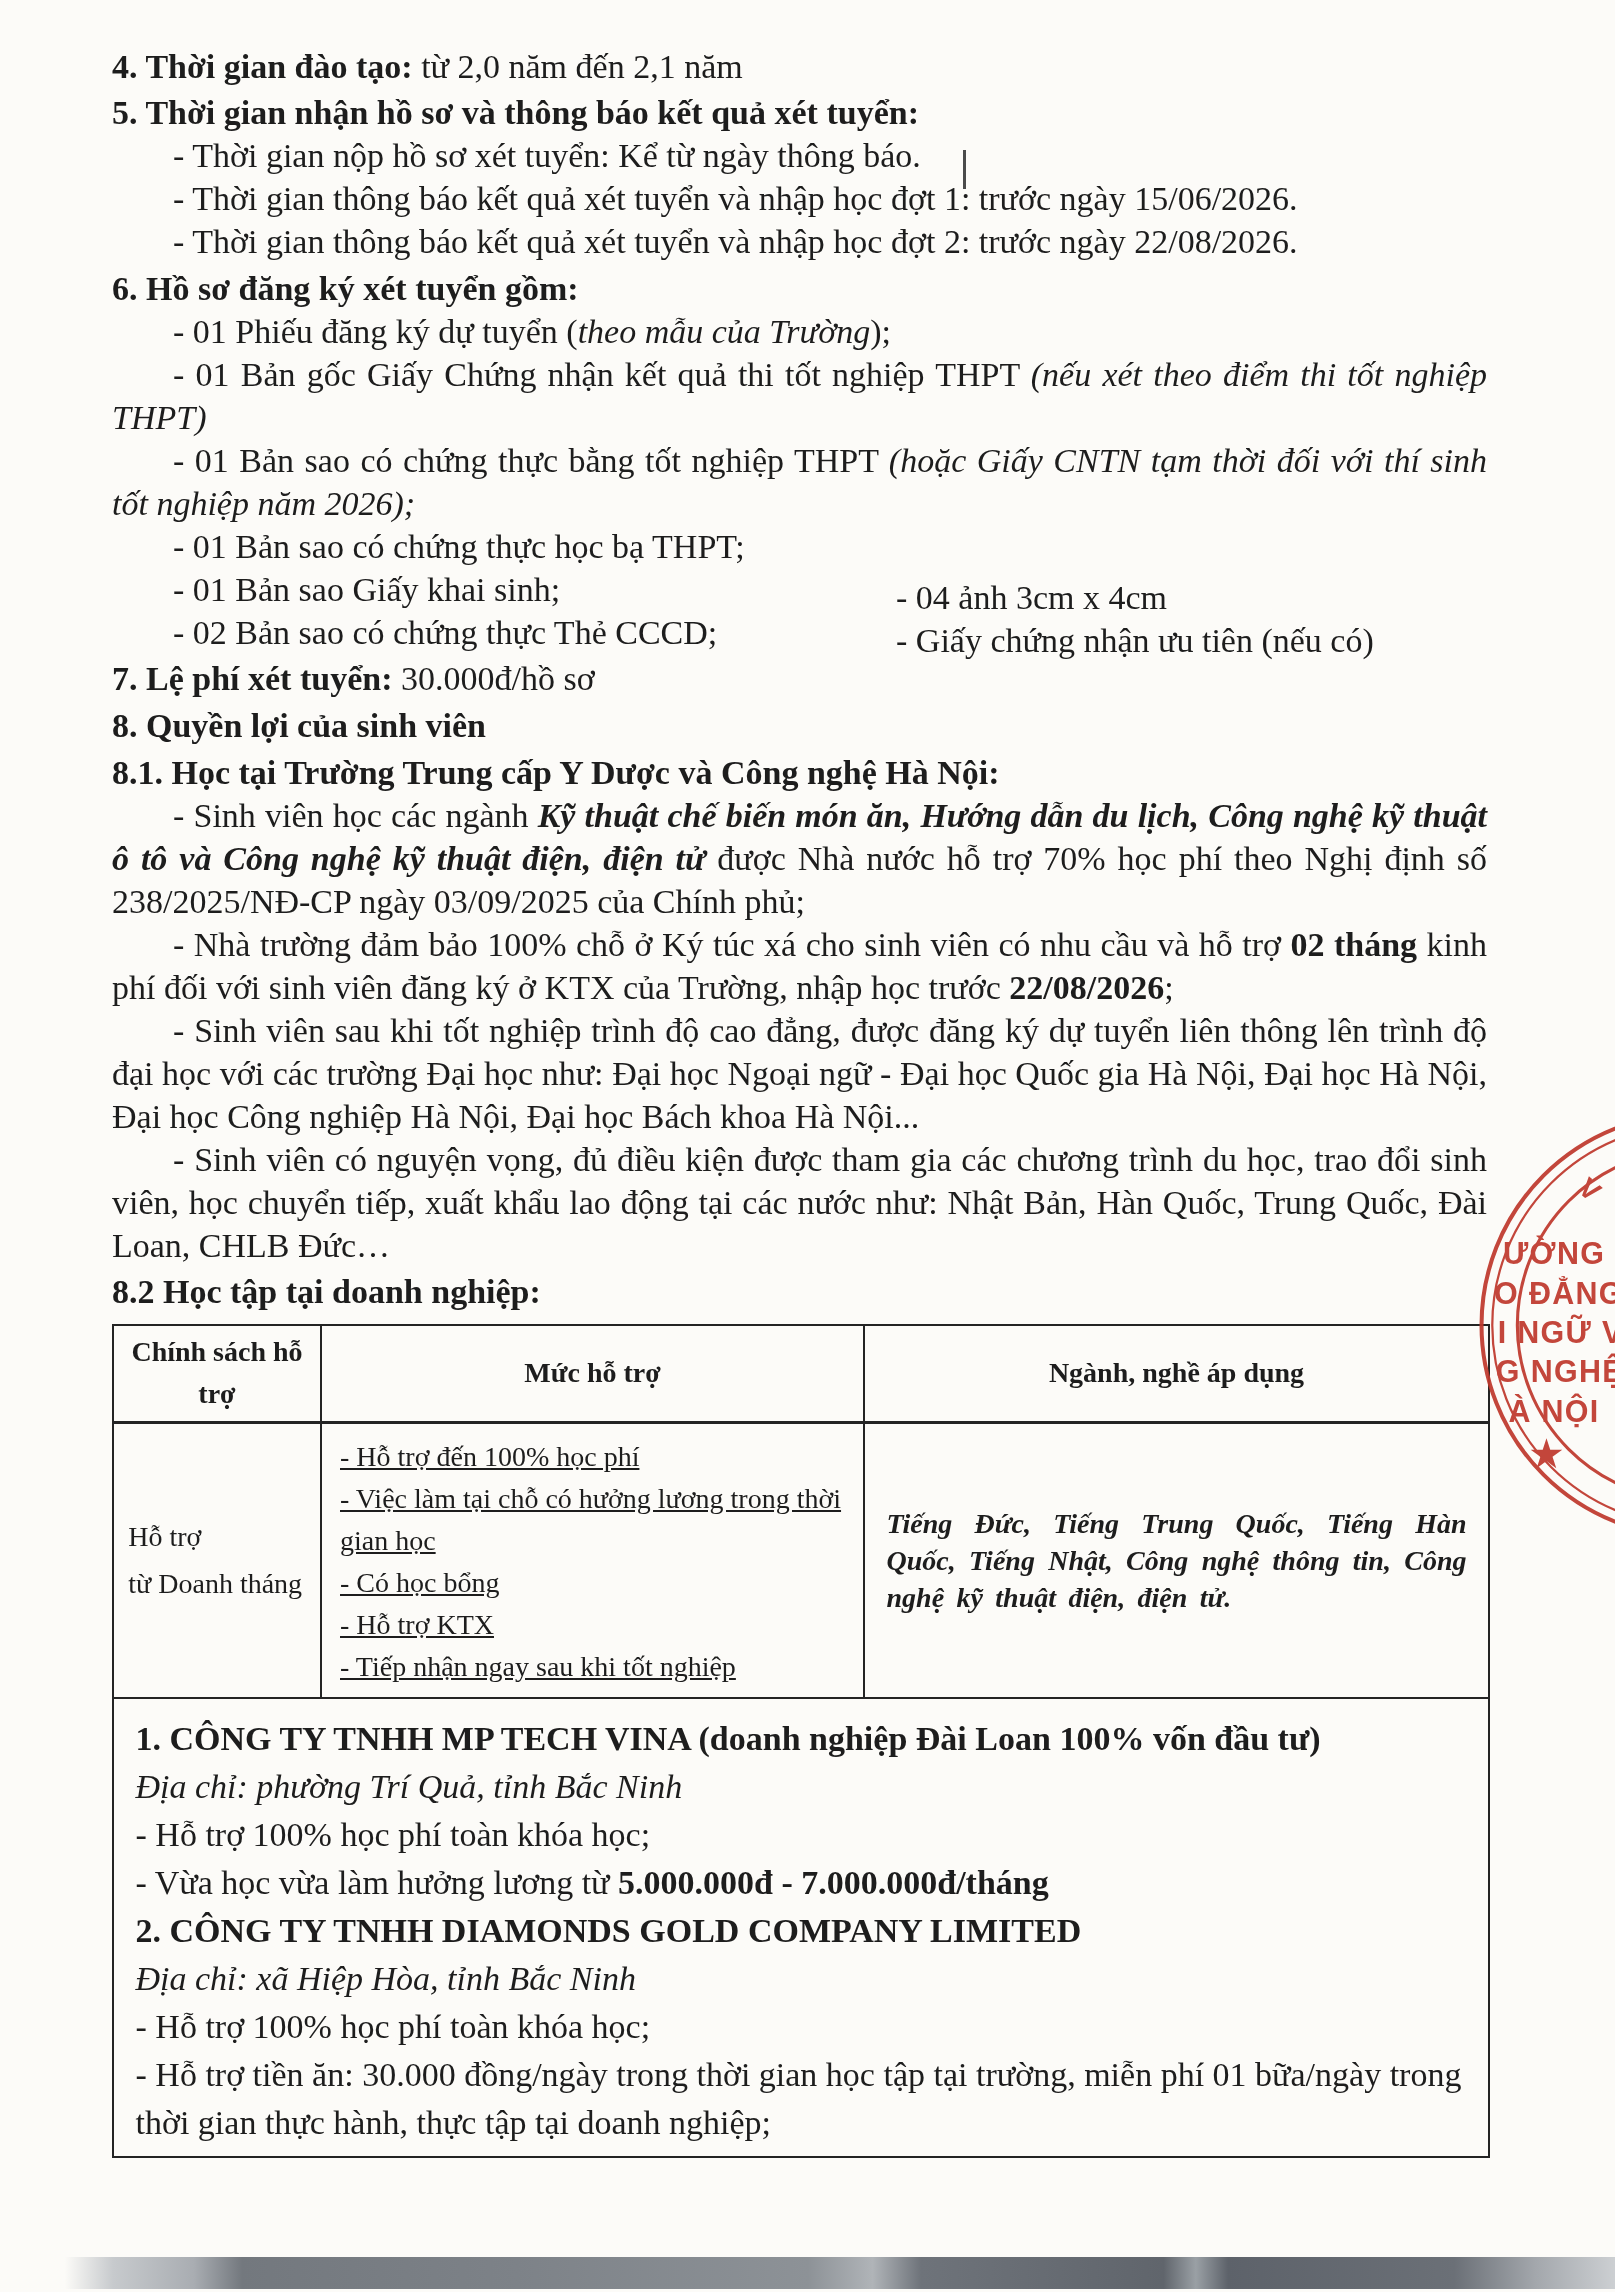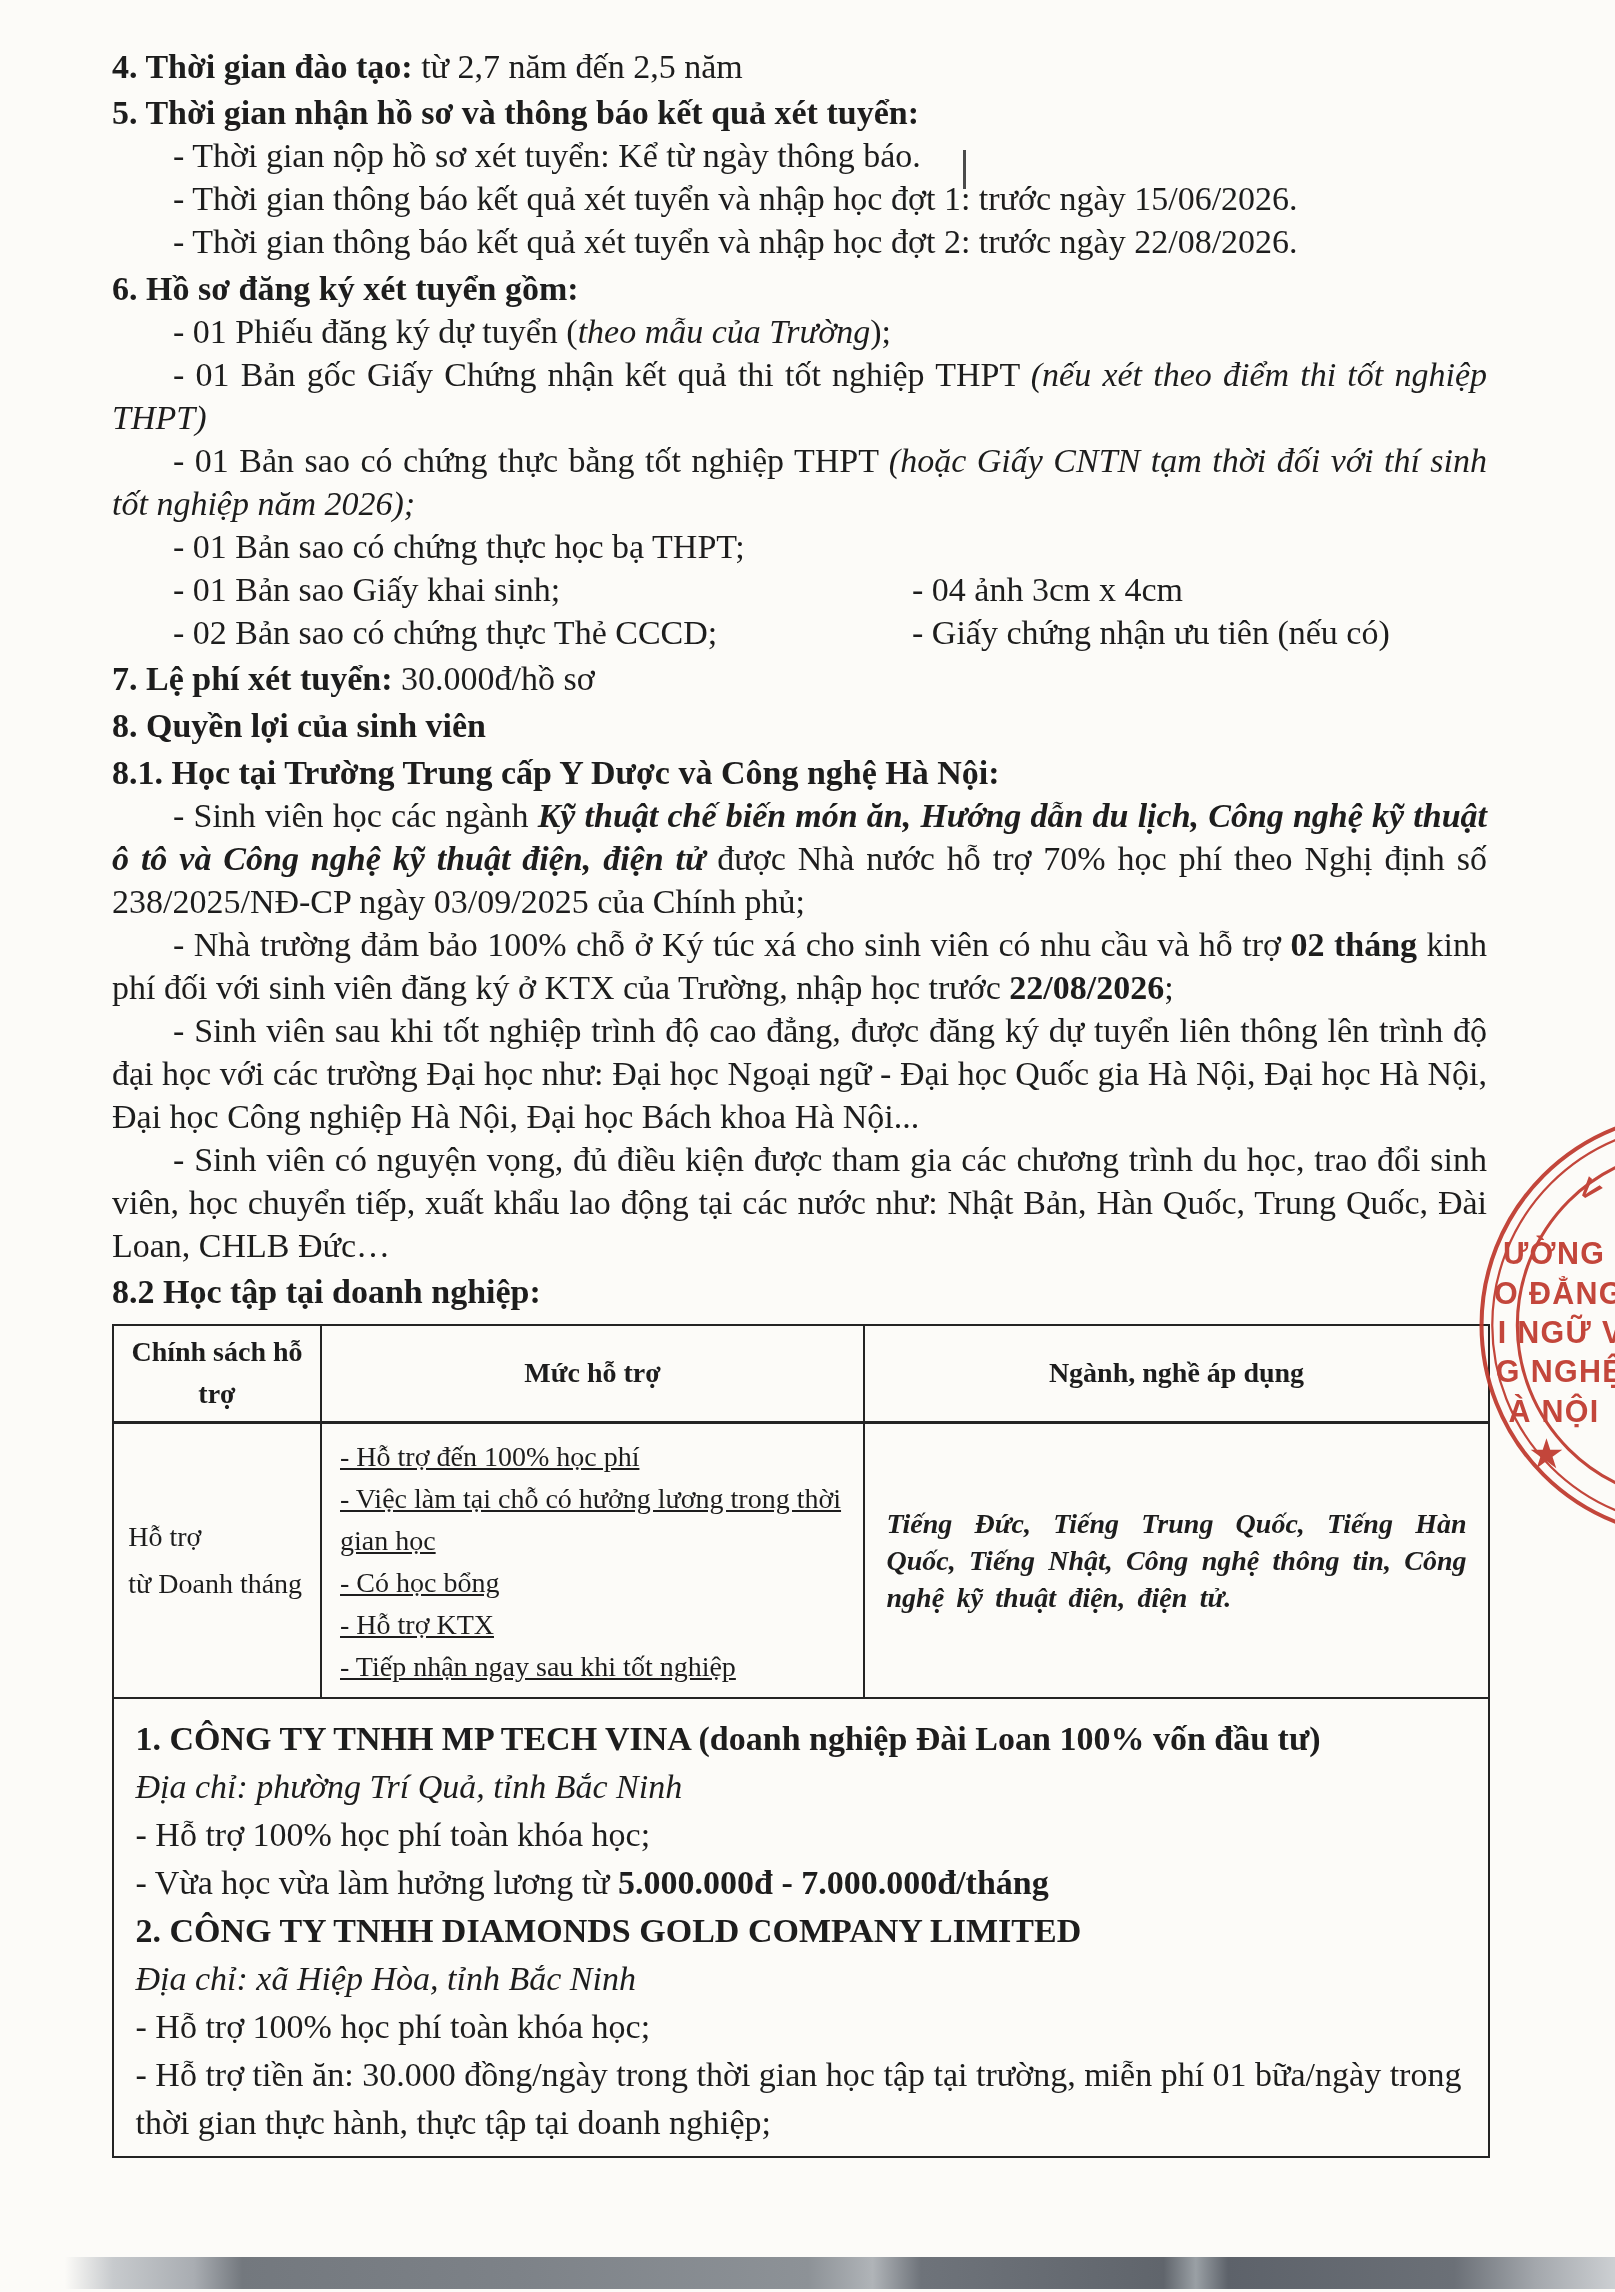--- a/index.html
+++ b/index.html
@@ -13,21 +13,21 @@
   
   .doc{padding:41px 129px 0 112px;font-size:34px;line-height:43px;}
   .doc p{margin:0;position:relative;}
   .doc p.sec{margin-top:3.6px;}
   .dash,.par{text-indent:61px;}
   .par{text-align:justify;}
   .run-r{font-weight:normal;font-style:normal}
   .run-b{font-weight:bold}
   .run-i{font-style:italic}
   .run-bi{font-weight:bold;font-style:italic}
-  .right-col{position:absolute;left:784px;top:0;text-indent:0;white-space:nowrap;margin-left:16px;}
+  .right-col{position:absolute;left:784px;top:8px;text-indent:0;white-space:nowrap;}
   
   .box{margin:10.7px 126px 0 112px;border:2.7px solid #242424;background:transparent;}
   .tbl{display:grid;grid-template-columns:208px 543px 1fr;font-size:28px;}
   .th{
     border-right:2.7px solid #242424;border-bottom:3.6px solid #242424;
     font-weight:bold;display:flex;align-items:center;justify-content:center;
     text-align:center;min-height:91px;line-height:42px;padding:5.4px 10.7px;
   }
   .th.last{border-right:none}
   .td{border-right:2.7px solid #242424;border-bottom:2.7px solid #242424;}
@@ -59,21 +59,21 @@
   }
 </style>
 </head>
 <body>
 
 <div class="page">
 
   <div class="artifact-line"></div>
 
   <section class="doc" id="doc-lines">
-      <p class="sec"><span class="run-b">4. Thời gian đào tạo: </span><span class="run-r">từ 2,7 năm đến 2,5 năm</span></p>
+      <p class="sec"><span class="run-b">4. Thời gian đào tạo: </span><span class="run-r">từ 2,0 năm đến 2,1 năm</span></p>
       <p class="sec"><span class="run-b">5. Thời gian nhận hồ sơ và thông báo kết quả xét tuyển:</span></p>
       <p class="dash"><span class="run-r">- Thời gian nộp hồ sơ xét tuyển: Kể từ ngày thông báo.</span></p>
       <p class="dash"><span class="run-r">- Thời gian thông báo kết quả xét tuyển và nhập học đợt 1: trước ngày 15/06/2026.</span></p>
       <p class="dash"><span class="run-r">- Thời gian thông báo kết quả xét tuyển và nhập học đợt 2: trước ngày 22/08/2026.</span></p>
       <p class="sec"><span class="run-b">6. Hồ sơ đăng ký xét tuyển gồm:</span></p>
       <p class="dash"><span class="run-r">- 01 Phiếu đăng ký dự tuyển (</span><span class="run-i">theo mẫu của Trường</span><span class="run-r">);</span></p>
       <p class="par"><span class="run-r">- 01 Bản gốc Giấy Chứng nhận kết quả thi tốt nghiệp THPT </span><span class="run-i">(nếu xét theo điểm thi tốt nghiệp THPT)</span></p>
       <p class="par"><span class="run-r">- 01 Bản sao có chứng thực bằng tốt nghiệp THPT </span><span class="run-i">(hoặc Giấy CNTN tạm thời đối với thí sinh tốt nghiệp năm 2026);</span></p>
       <p class="dash"><span class="run-r">- 01 Bản sao có chứng thực học bạ THPT;</span></p>
       <p class="dash"><span class="run-r">- 01 Bản sao Giấy khai sinh;</span><span class="right-col"><span class="run-r">- 04 ảnh 3cm x 4cm</span></span></p>

